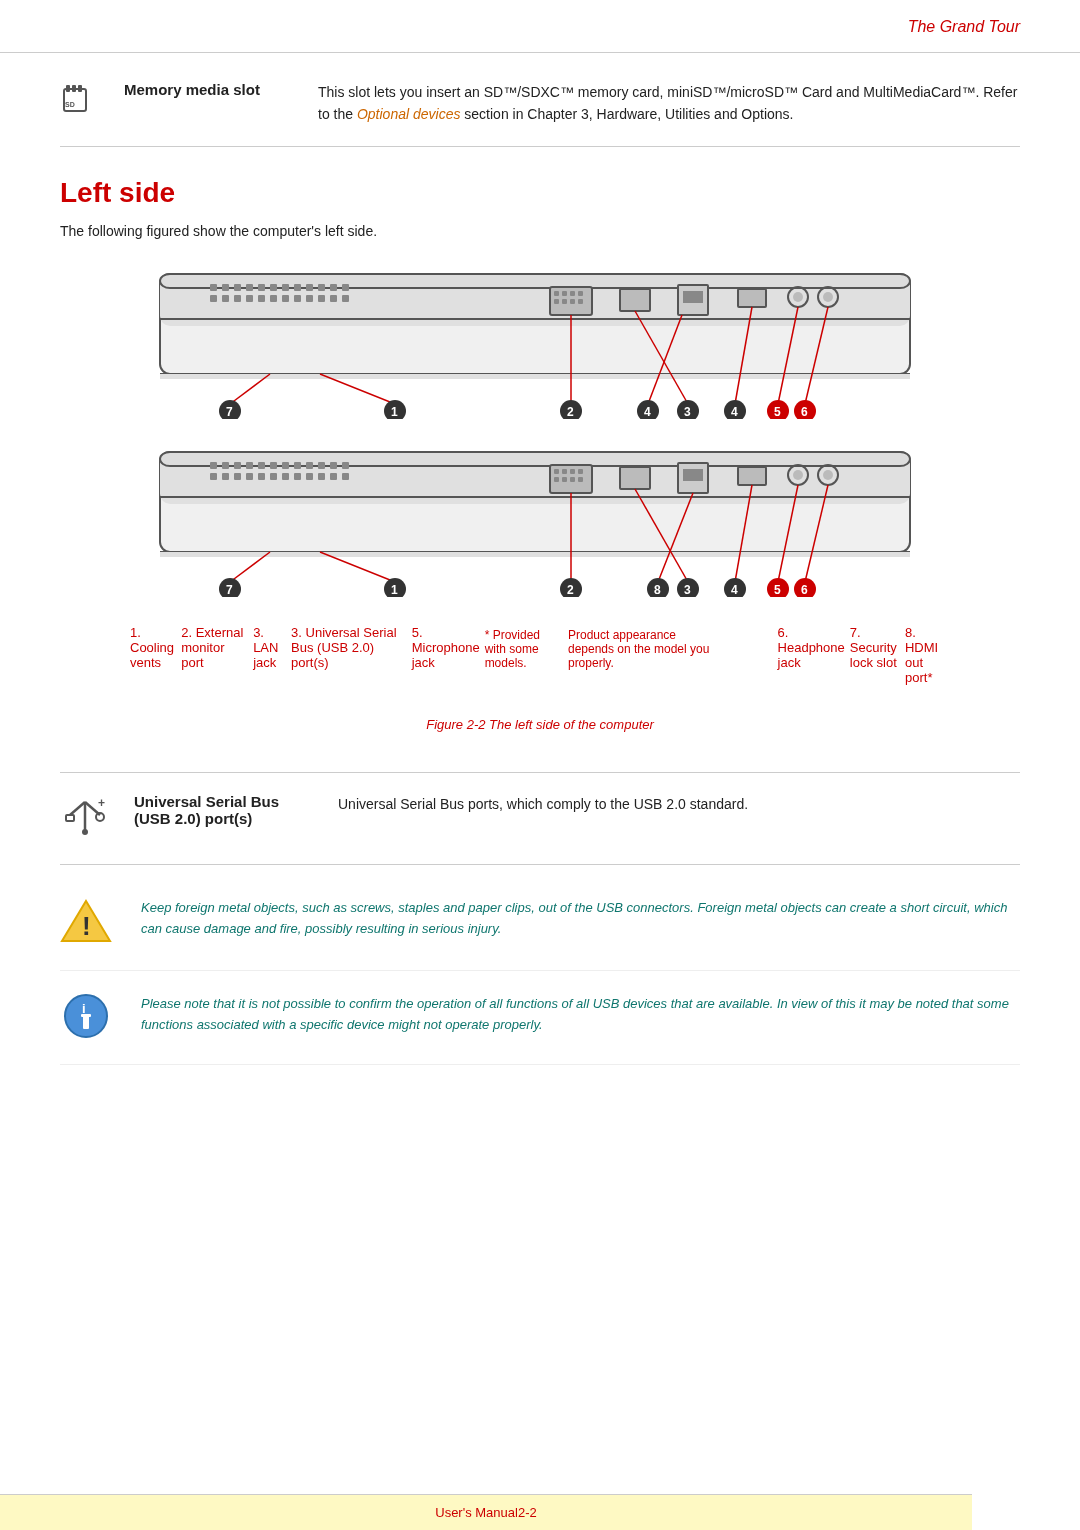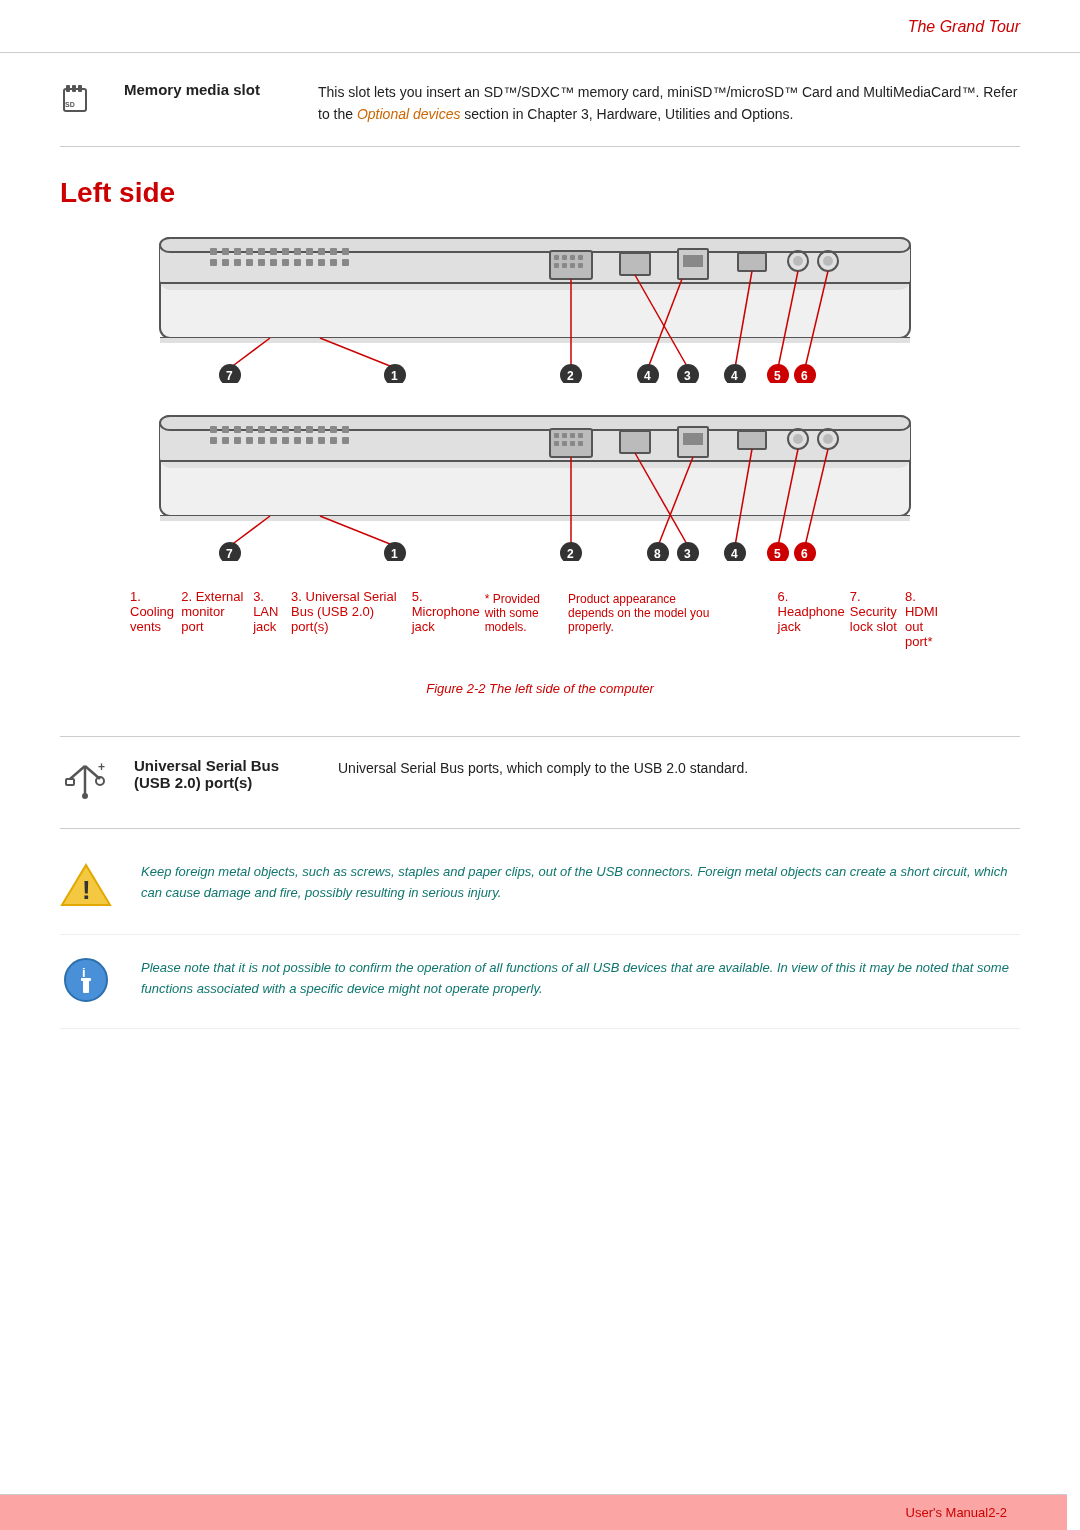--- a/index.html
+++ b/index.html
@@ -162,26 +162,26 @@
       line-height: 1.65;
       color: #0f766e;
       margin-left: 11px;
     }
 
     
     .footer {
       position: fixed;
       bottom: 0;
       left: 0;
-      width: 1067px;
-      display: flex;
-      justify-content: flex-end;
+      width: 972px;
+      display: flex;
+      justify-content: center;
       padding: 10px 60px;
       border-top: 1px solid #ccc;
-      background: #fca5a5;
+      background: #fef9c3;
     }
     .footer-left {
       color: #cc0000;
       font-size: 13px;
     }
     .footer-right {
       color: #cc0000;
       font-size: 13px;
     }
 
@@ -214,20 +214,21 @@
         <text x="3" y="24" font-size="7" fill="#555" font-weight="bold">SD</text>
       </svg>
     </div>
     <div class="slot-label">Memory media slot</div>
     <div class="slot-description">
       This slot lets you insert an SD™/SDXC™ memory card, miniSD™/microSD™ Card and MultiMediaCard™. Refer to the <span class="link-text">Optional devices</span> section in Chapter 3, Hardware, Utilities and Options.
     </div>
   </div>
 
   <h2 class="section-heading">Left side</h2>
+  <p class="section-intro">The following figured show the computer's left side.</p>
 
   <div class="diagram-container">
     <div class="diagram-wrapper">
       <svg class="svg-diagram" width="820" height="160" viewBox="0 0 820 160">
 
         <rect x="30" y="15" width="750" height="100" rx="10" ry="10" fill="#f0f0f0" stroke="#555" stroke-width="2"></rect>
 
         <rect x="30" y="15" width="750" height="52" rx="10" ry="10" fill="#e0e0e0" stroke="none"></rect>
         <rect x="30" y="52" width="750" height="5" fill="#e0e0e0" stroke="none"></rect>
 

